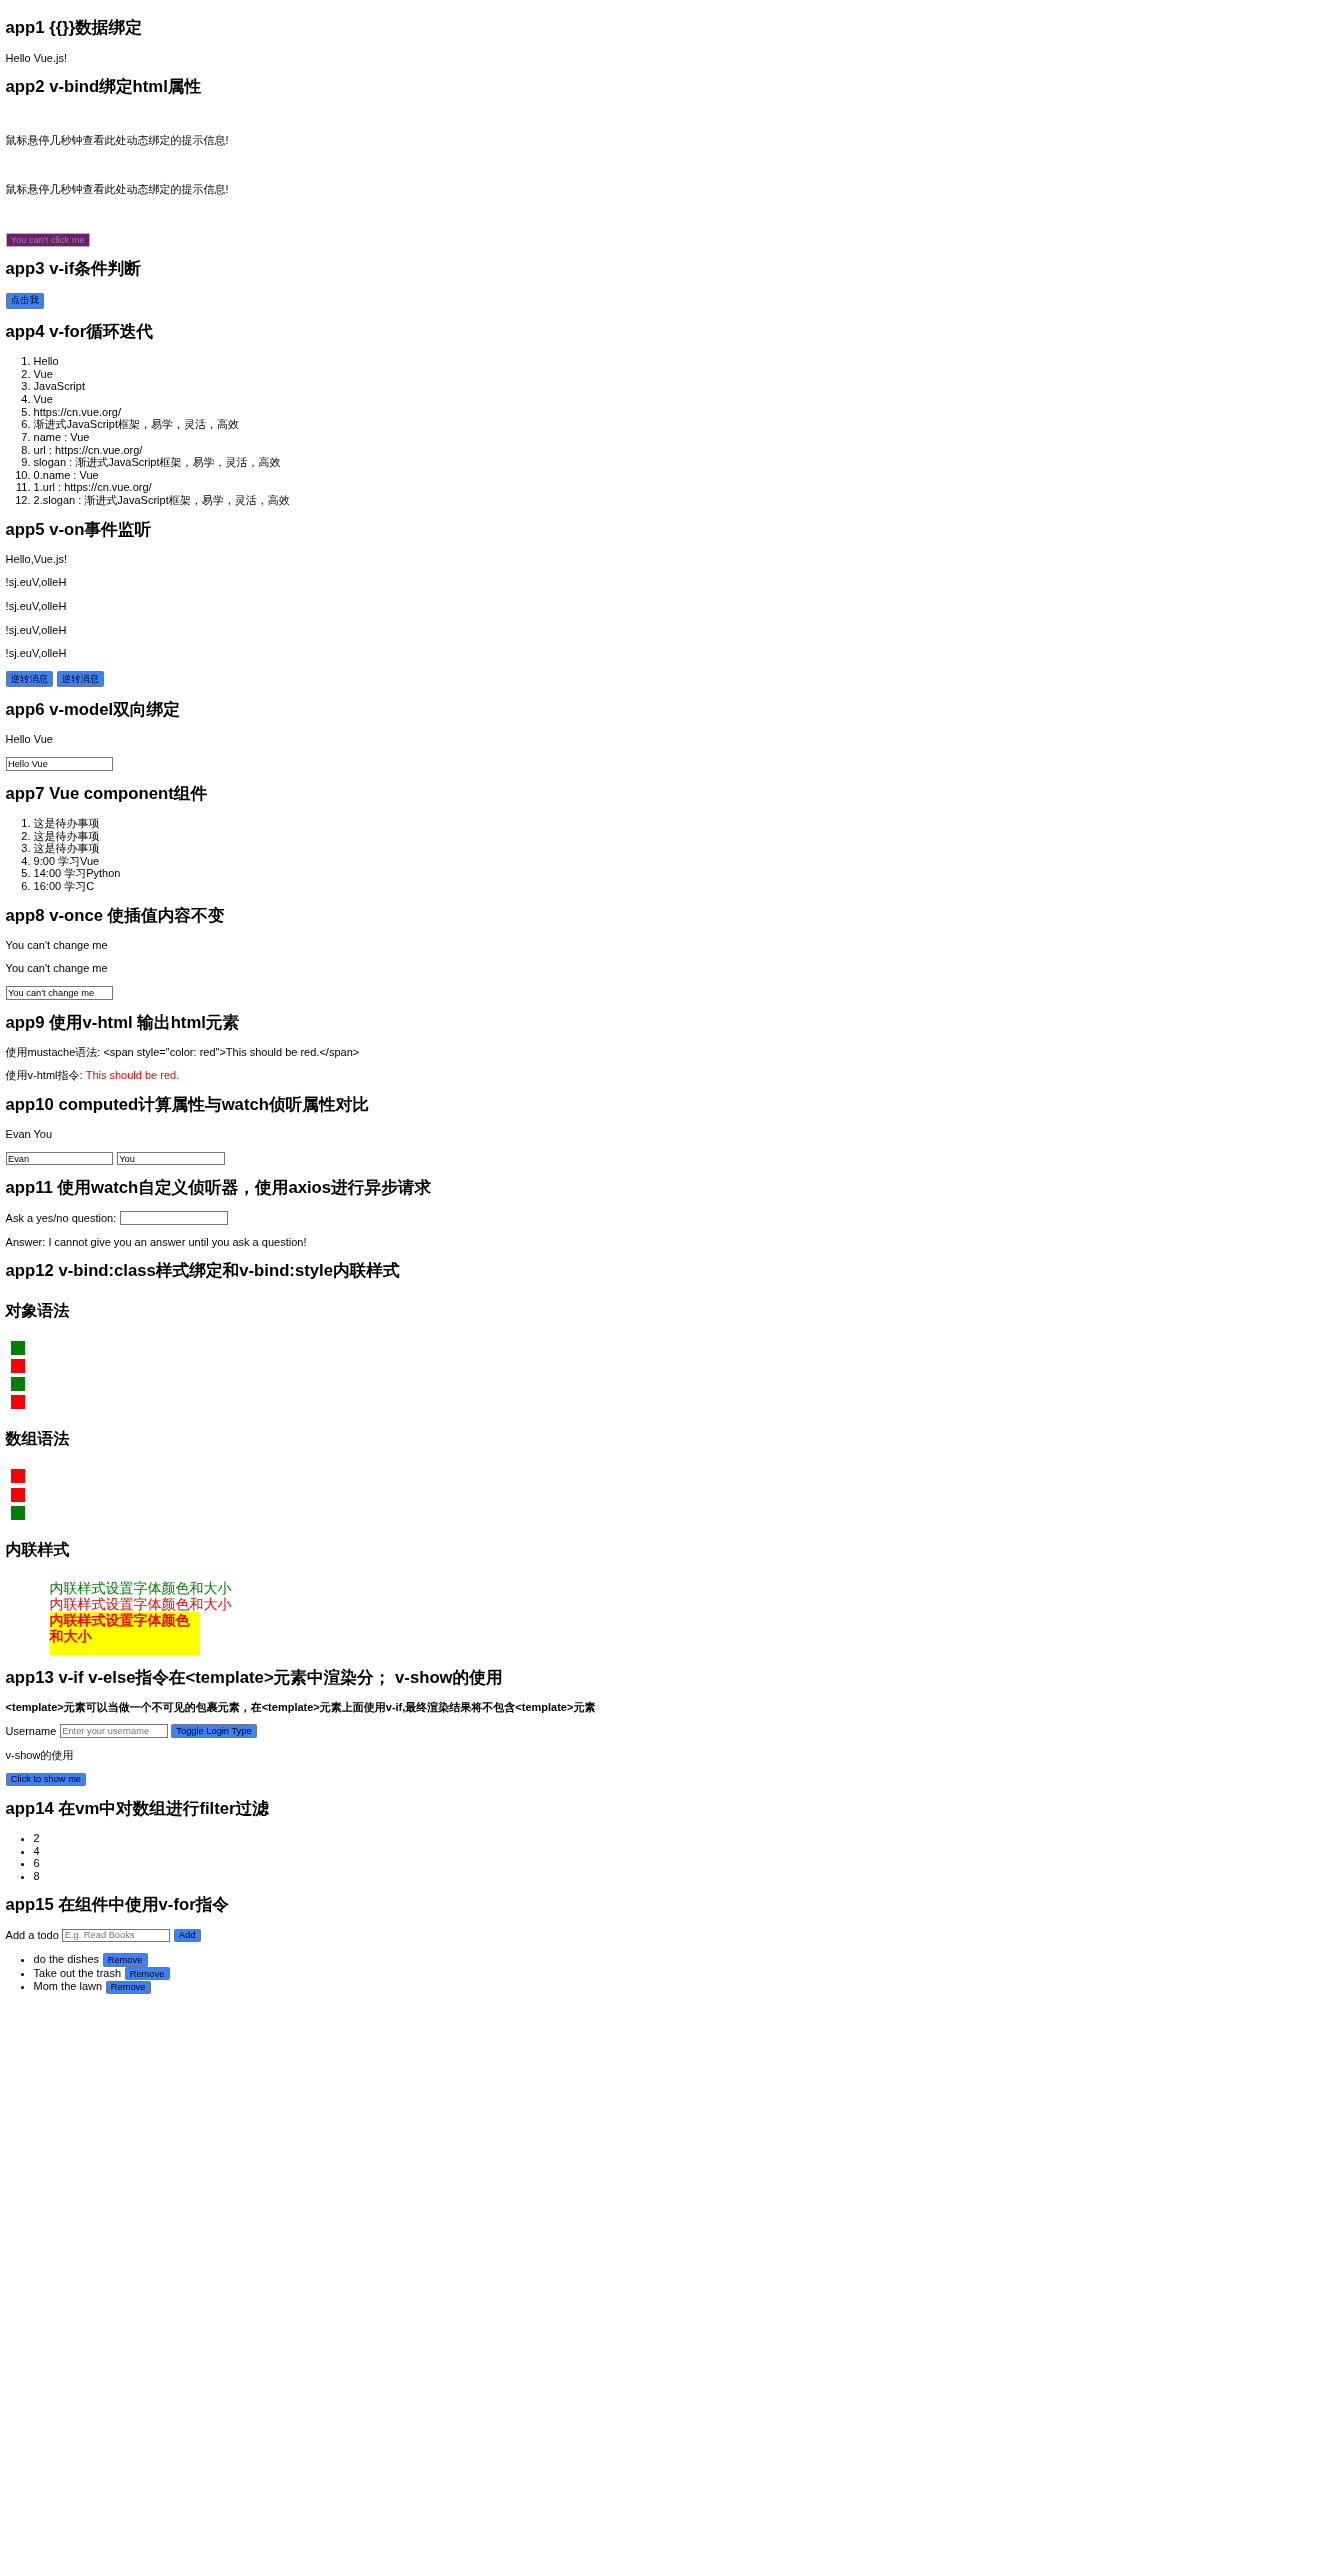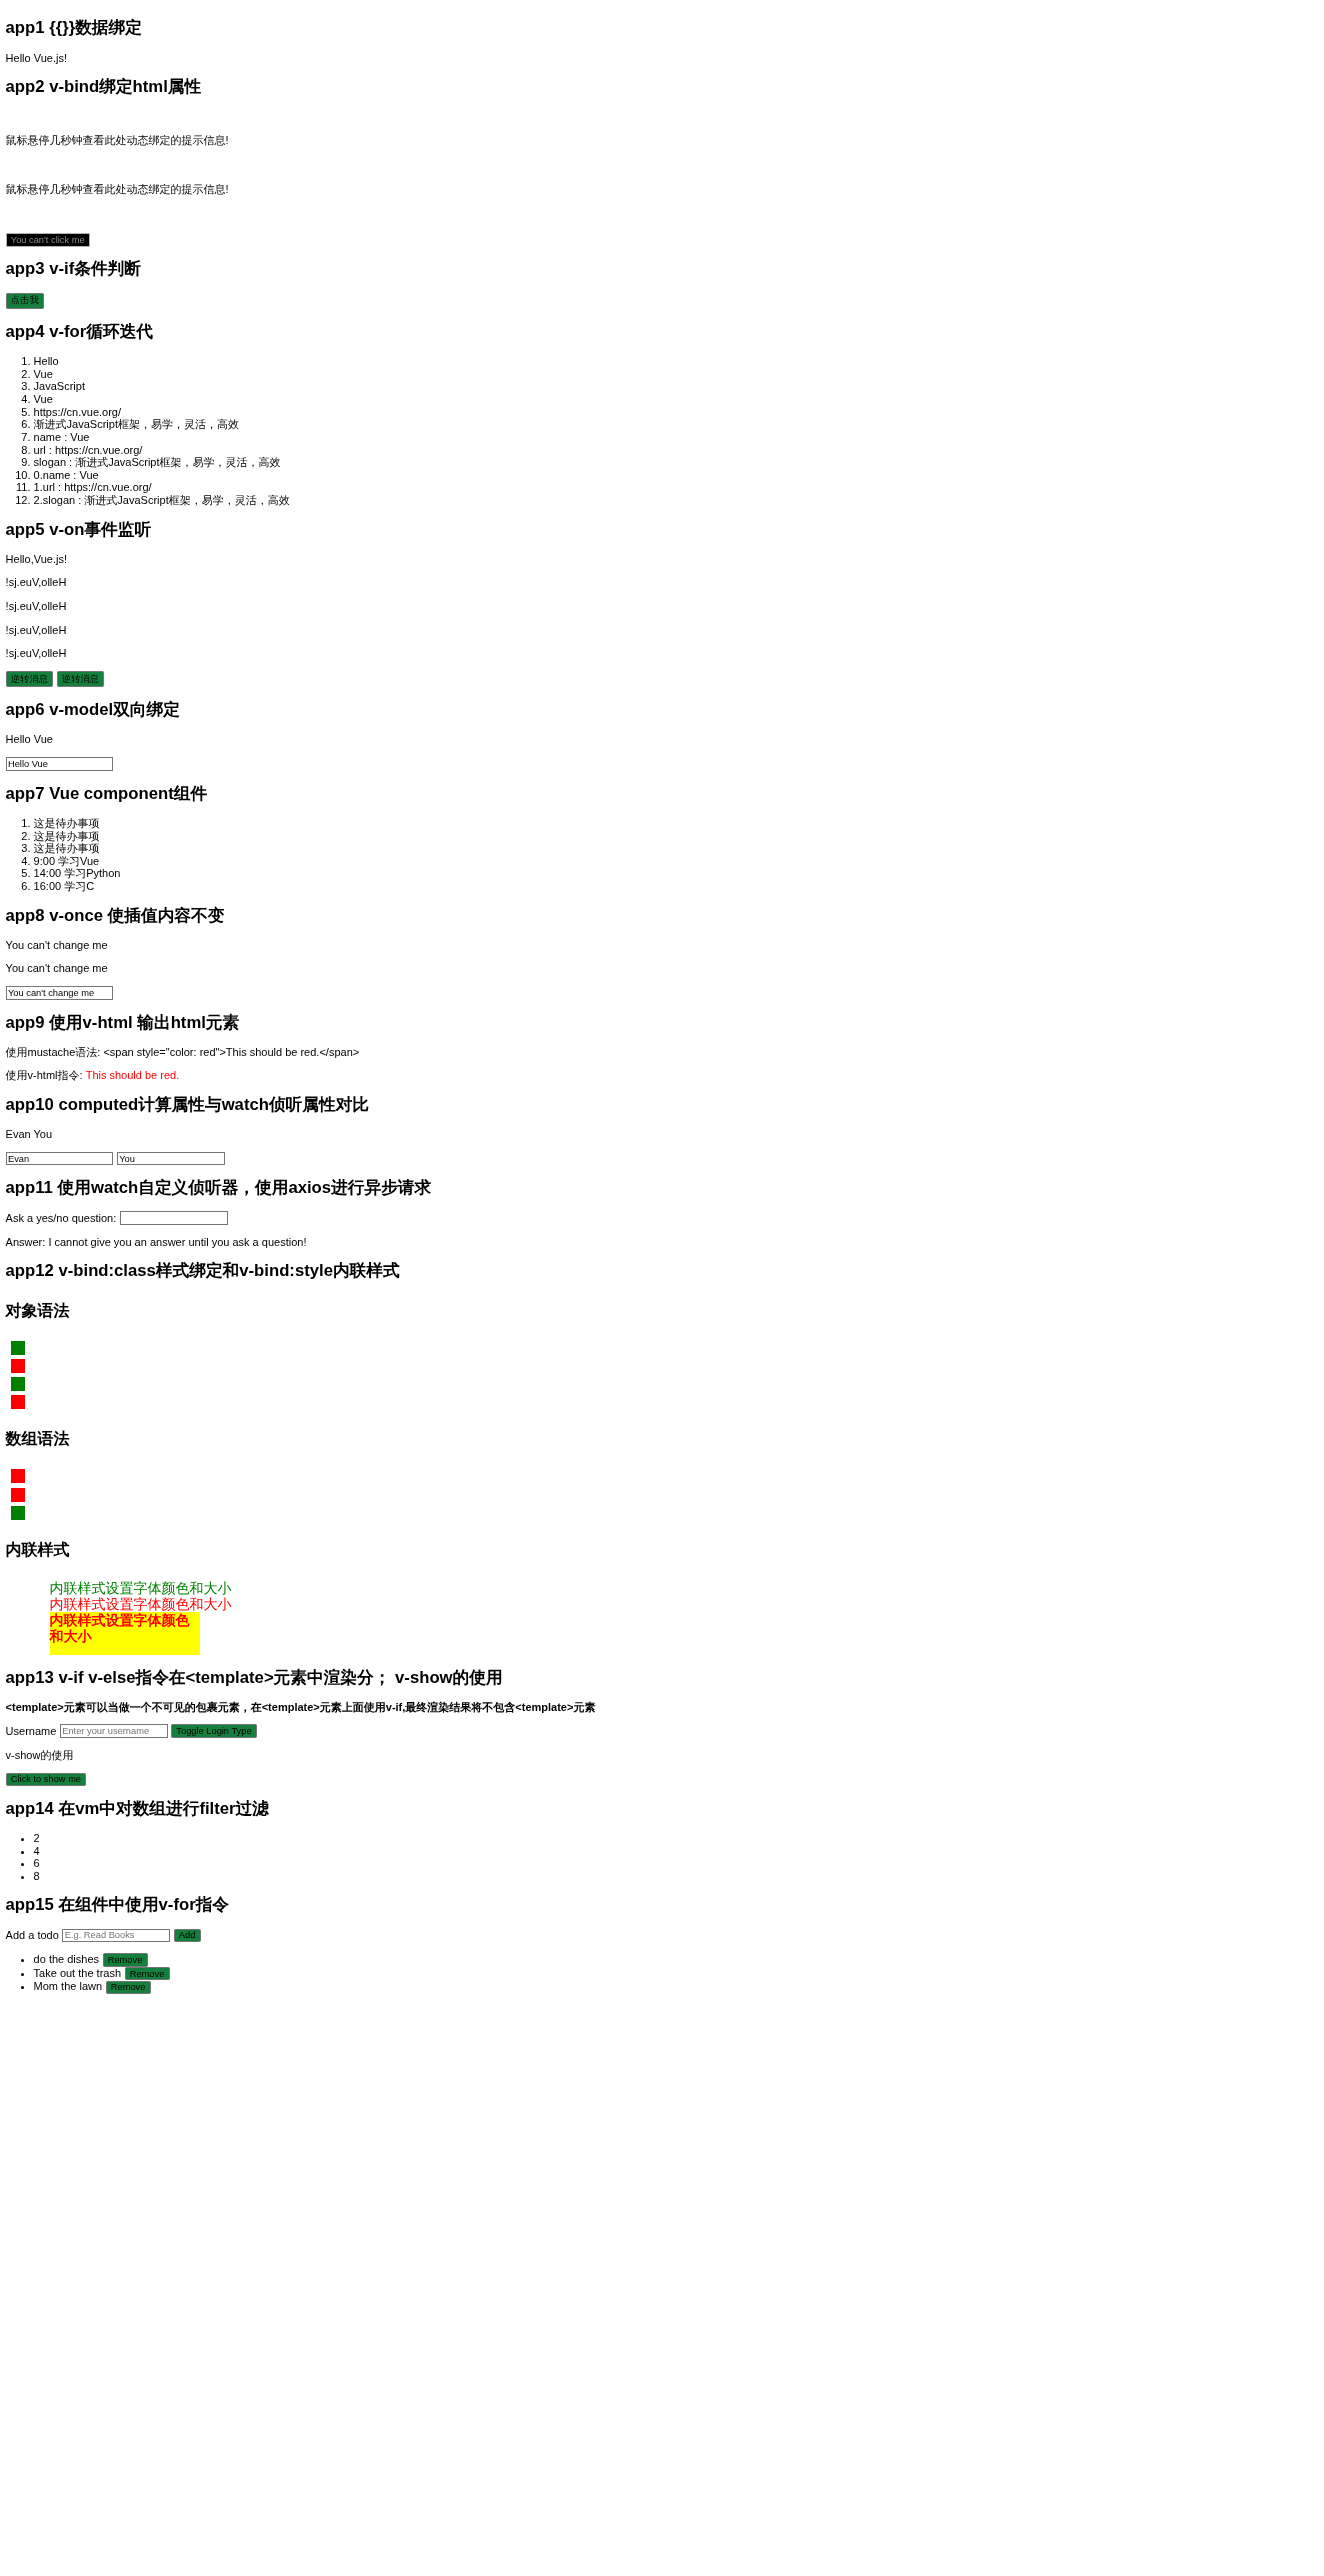--- a/index.html
+++ b/index.html
@@ -47,28 +47,28 @@
   ul { list-style: disc; }
   li { margin: 0; }
   .tight-lines { margin: 1em 0; line-height: 1.15; }
   .tight-lines > div { line-height: 1.15; margin-top: 37px; }
 
   button, .btn {
     font-family: "Liberation Sans", sans-serif;
     font-size: 9.3px;
     padding: 0.7px 4.2px;
     border: 0.7px solid #767676;
-    background: #15803d;
+    background: #3b82f6;
     color: #000;
     border-radius: 1.4px;
     line-height: normal;
   }
   button[disabled] {
     color: #8d8d8d;
-    background: #000000;
+    background: #701a75;
     border-color: #b4b4b4;
   }
   input[type="text"], input.tbox {
     font-family: "Liberation Sans", sans-serif;
     font-size: 9.3px;
     padding: 0.7px 1.4px;
     border: 0.7px solid #767676;
     background: #fff;
     color: #000;
     width: 103px;

